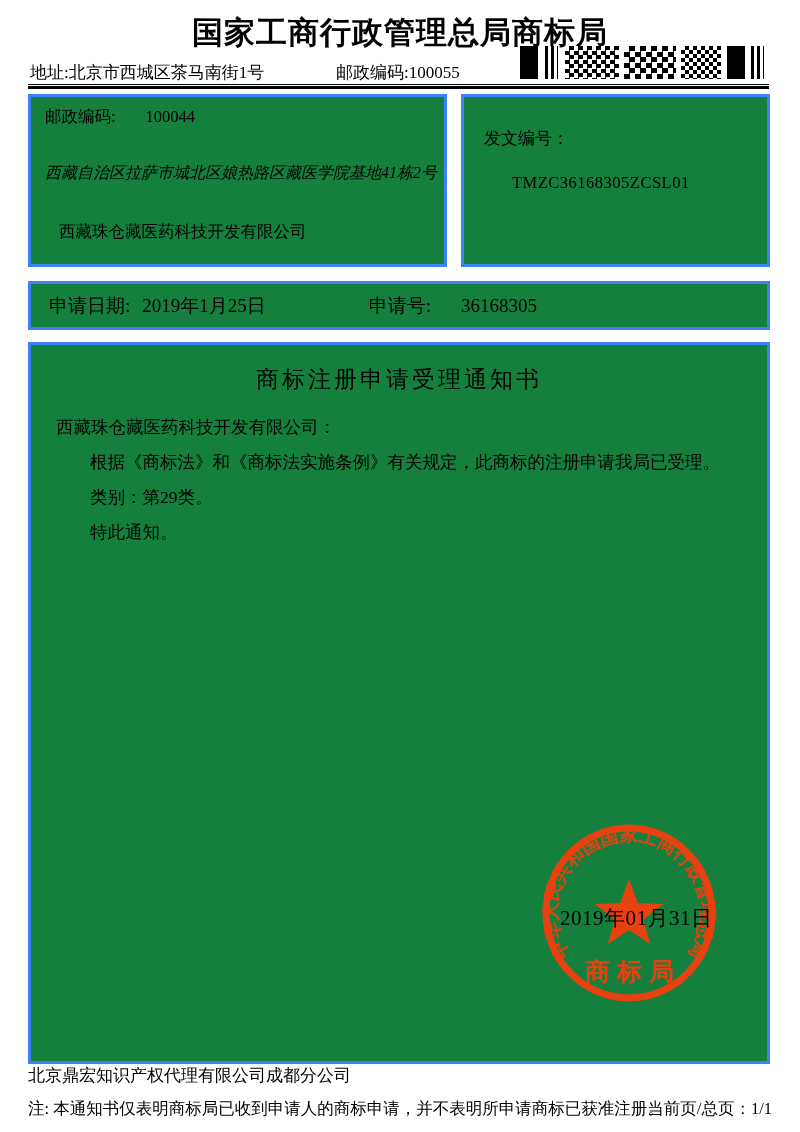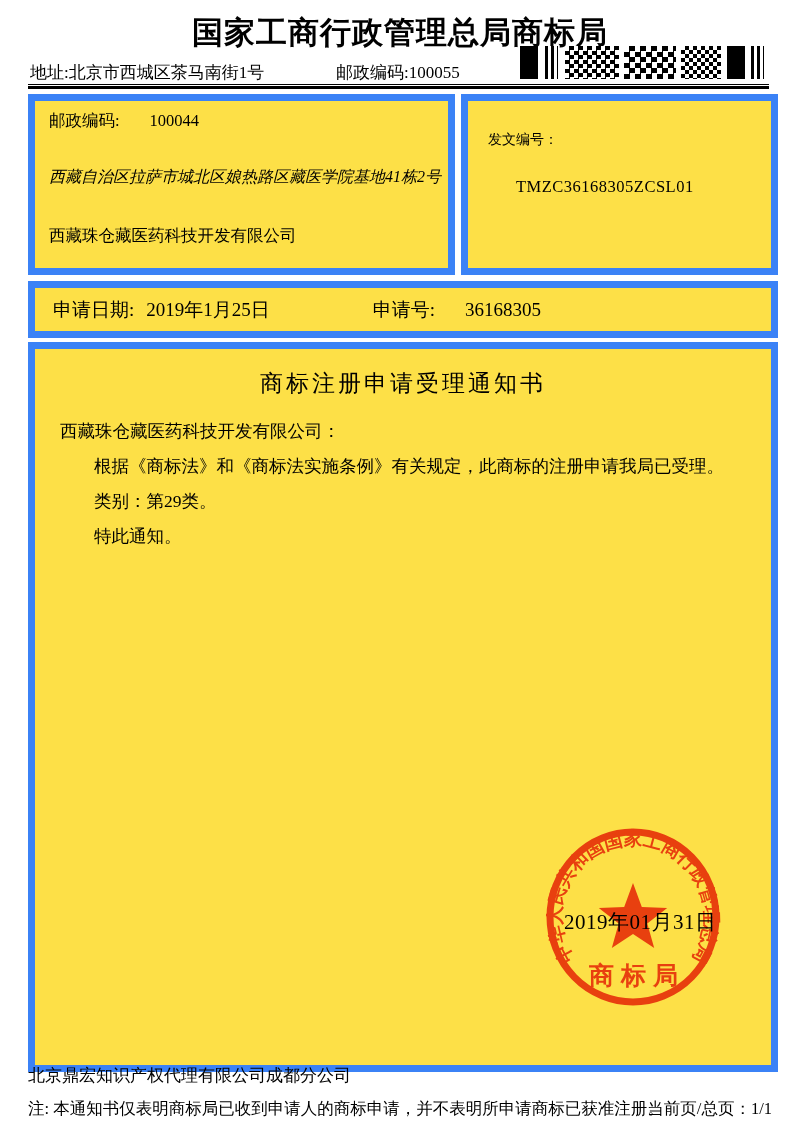--- a/index.html
+++ b/index.html
@@ -20,29 +20,29 @@
   .bc-block { width:18px; background:#000; }
   .bc-bars { width:13px; background:repeating-linear-gradient(90deg,#000 0 3px,#fff 3px 6px); }
   .bc-noise { background:repeating-conic-gradient(#000 0% 25%, #fff 0% 50%); }
   .n1 { width:54px; background-size:9px 9px; margin-left:7px; }
   .n2 { width:52px; background-size:11px 11px; margin-left:5px; }
   .n3 { width:40px; background-size:8px 8px; margin-left:5px; }
   .g7 { margin-left:7px; } .g6 { margin-left:6px; }
   .hr-rule { top:80px; left:28px; width:741px; height:1px; border-top:1px solid #000; border-bottom:3px solid #000; }
 
   
-  .frame { border:7px solid #3b82f6; background:#fde047; }
+  .frame { border:3px solid #3b82f6; background:#15803d; }
   .recipient-box { left:28px; top:90px; width:413px; height:167px; }
   .rb-postcode { left:14px; top:9px; font-size:16.5px; }
   .rb-postcode .val { margin-left:30px; }
   .rb-address { left:14px; top:66px; font-size:16px; white-space:nowrap;font-style:italic; }
-  .rb-company { left:14px; top:124px; font-size:16.5px; }
+  .rb-company { left:28px; top:124px; font-size:16.5px; }
 
   .docnum-box { left:461px; top:90px; width:303px; height:167px; }
-  .db-label { left:20px; top:30px; font-size:14px;font-family:Liberation Serif, serif; }
+  .db-label { left:20px; top:30px; font-size:17px;font-family:Liberation Serif, serif; }
   .db-value { left:48px; top:76px; font-size:16.5px; letter-spacing:.5px; }
 
   .date-box { left:28px; top:277px; width:736px; height:43px; display:flex; align-items:center; font-size:19px; }
   .ab-date-label { margin-left:18px; }
   .ab-date-value { margin-left:12px; }
   .ab-num-label { margin-left:103px; }
   .ab-num-value { margin-left:30px; }
 
   
   .main-box { left:28px; top:338px; width:736px; height:716px;text-decoration:underline; }

